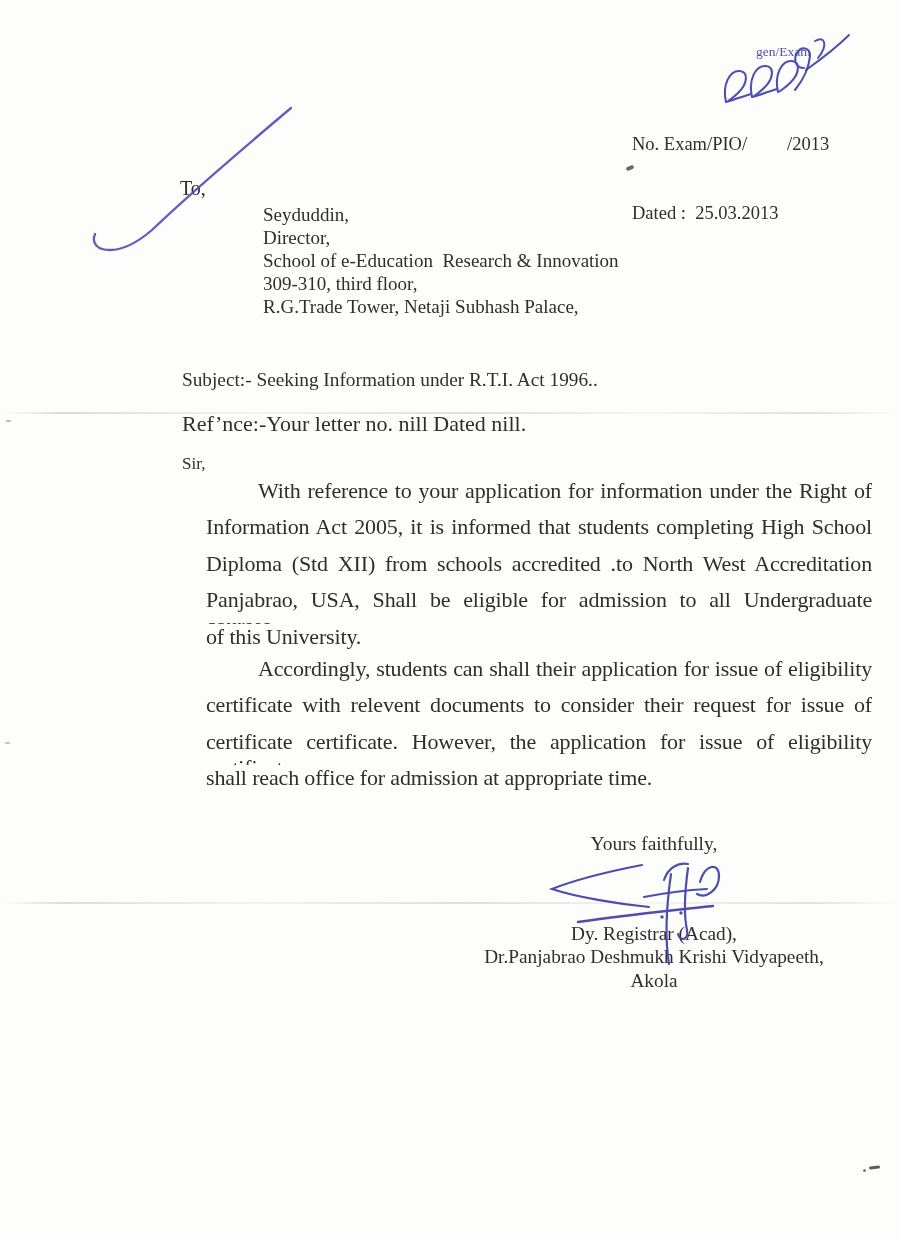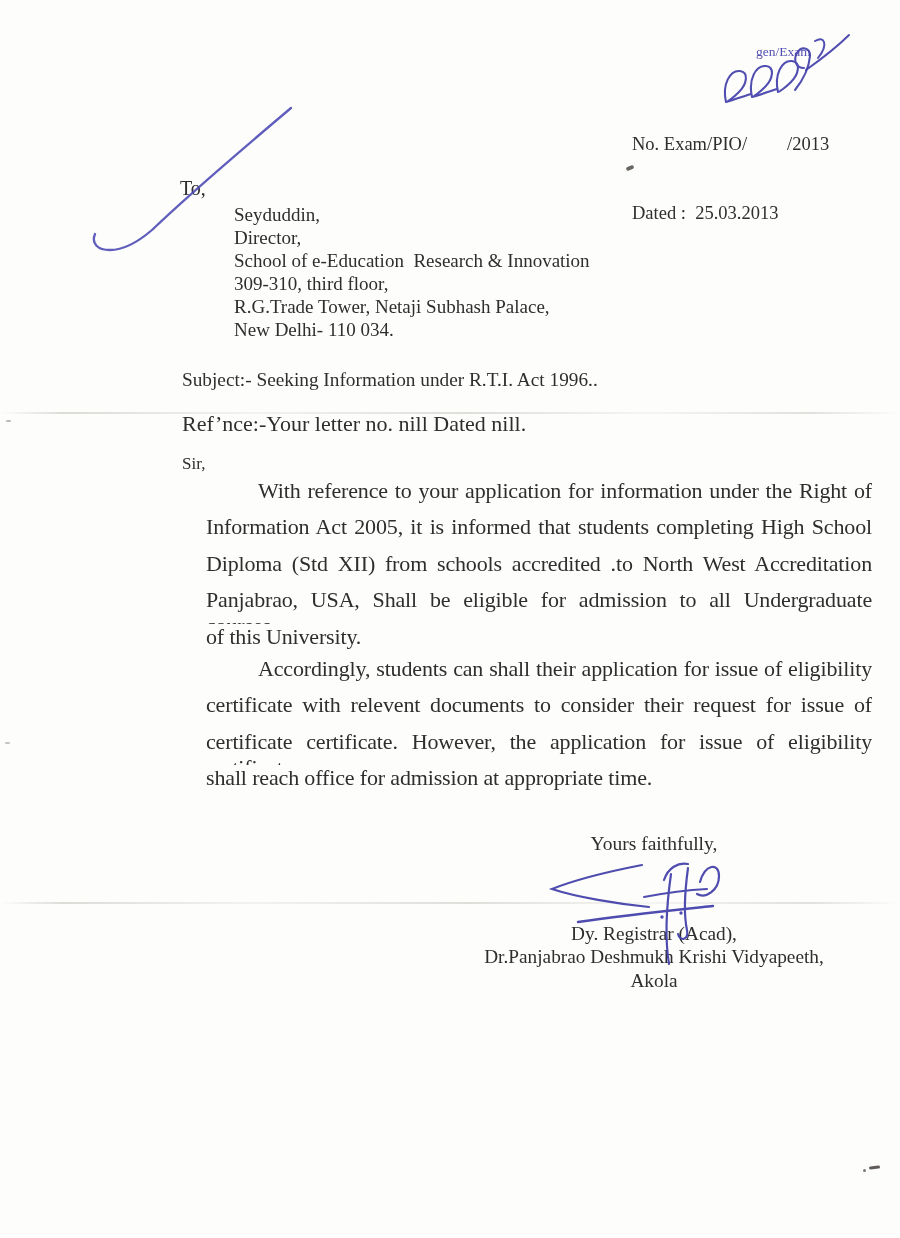--- a/index.html
+++ b/index.html
@@ -11,21 +11,21 @@
   }
   .abs { position:absolute; }
 
   
   .hdr { left:632px; top:87px; font-size:18.5px; line-height:23px; white-space:pre; }
   .hdr .gap { display:inline-block; width:40px; }
 
   
   .to-label { left:180px; top:177px; font-size:20px; }
   .addr { left:234px; top:203px; font-size:19px; line-height:23.1px; }
-  .addr div { white-space:pre; }
+  .addr div { white-space:pre;margin-left:29px; }
 
   
   .subject { left:182px; top:369px; font-size:19.3px; }
   .refline { left:182px; top:411px; font-size:22px; }
   .salute  { left:182px; top:454px; font-size:17px; }
 
   
   .para { left:182px; width:666px; font-size:22px; letter-spacing:-0.15px;margin-left:24px; }
   .p1 { top:478px; } .p2 { top:656px; }
   .bline { height:36.45px; overflow:hidden; text-align:justify; text-align-last:justify; }
@@ -69,21 +69,20 @@
     <div>Dated :  25.03.2013</div>
   </div>
 
   <div class="abs to-label">To,</div>
   <div class="abs addr">
     <div>Seyduddin,</div>
     <div>Director,</div>
     <div>School of e-Education  Research &amp; Innovation</div>
     <div>309-310, third floor,</div>
     <div>R.G.Trade Tower, Netaji Subhash Palace,</div>
-    <div>New Delhi- 110 034.</div>
   </div>
 
   <div class="abs subject">Subject:- Seeking Information under R.T.I. Act 1996..</div>
   <div class="abs refline">Ref’nce:-Your letter no. nill Dated nill.</div>
   <div class="abs salute">Sir,</div>
 
   <div class="abs para p1">
     <div class="bline first">With reference to your application for information under the Right of</div>
     <div class="bline">Information Act 2005, it is informed that students completing High School</div>
     <div class="bline">Diploma (Std XII) from schools accredited .to North West Accreditation</div>

